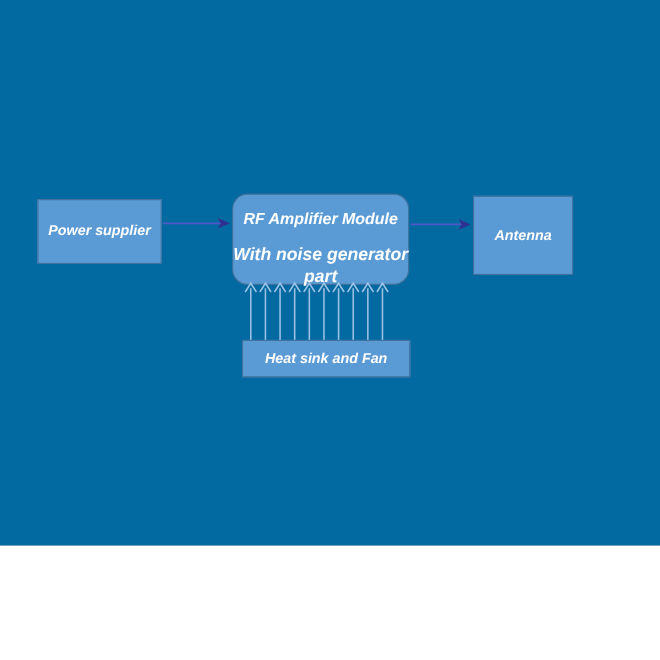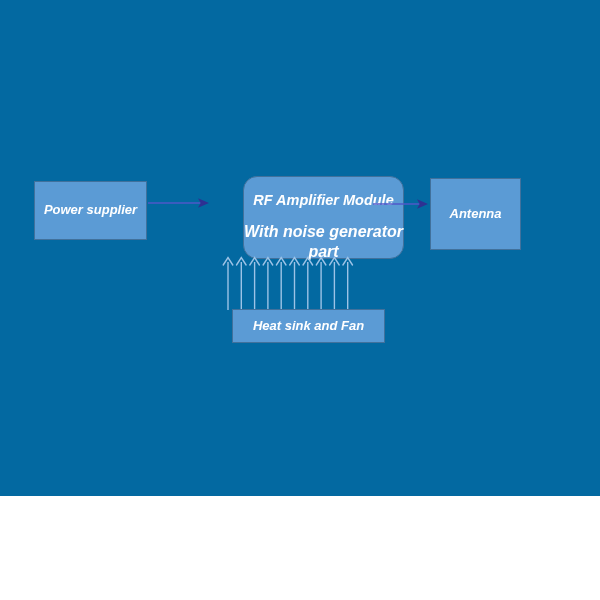--- a/index.html
+++ b/index.html
@@ -46,40 +46,39 @@
     font-size: 13px;
   }
   #node-rf {
     left: 211px;
     top: 176px;
     width: 161px;
     height: 83px;
     border-radius: 14px;
     justify-content: flex-start;
     padding-top: 14px;
-    margin-left: 32px;
   }
   #node-rf .label-main {
     font-size: 14.5px;
     margin-bottom: 13px;
   }
   #node-rf .label-sub {
     font-size: 16px;
     font-weight: bold;
   }
   #node-antenna {
     left: 430px;
     top: 178px;
     width: 91px;
     height: 72px;
     font-size: 13px;
     justify-content: center;
   }
   #node-heatsink {
-    left: 232px;
+    left: 220px;
     top: 309px;
     width: 153px;
     height: 34px;
     font-size: 13px;
   }
   .flow-arrow {
     position: absolute;
   }
   #arrow-power-rf {
     left: 148px;

